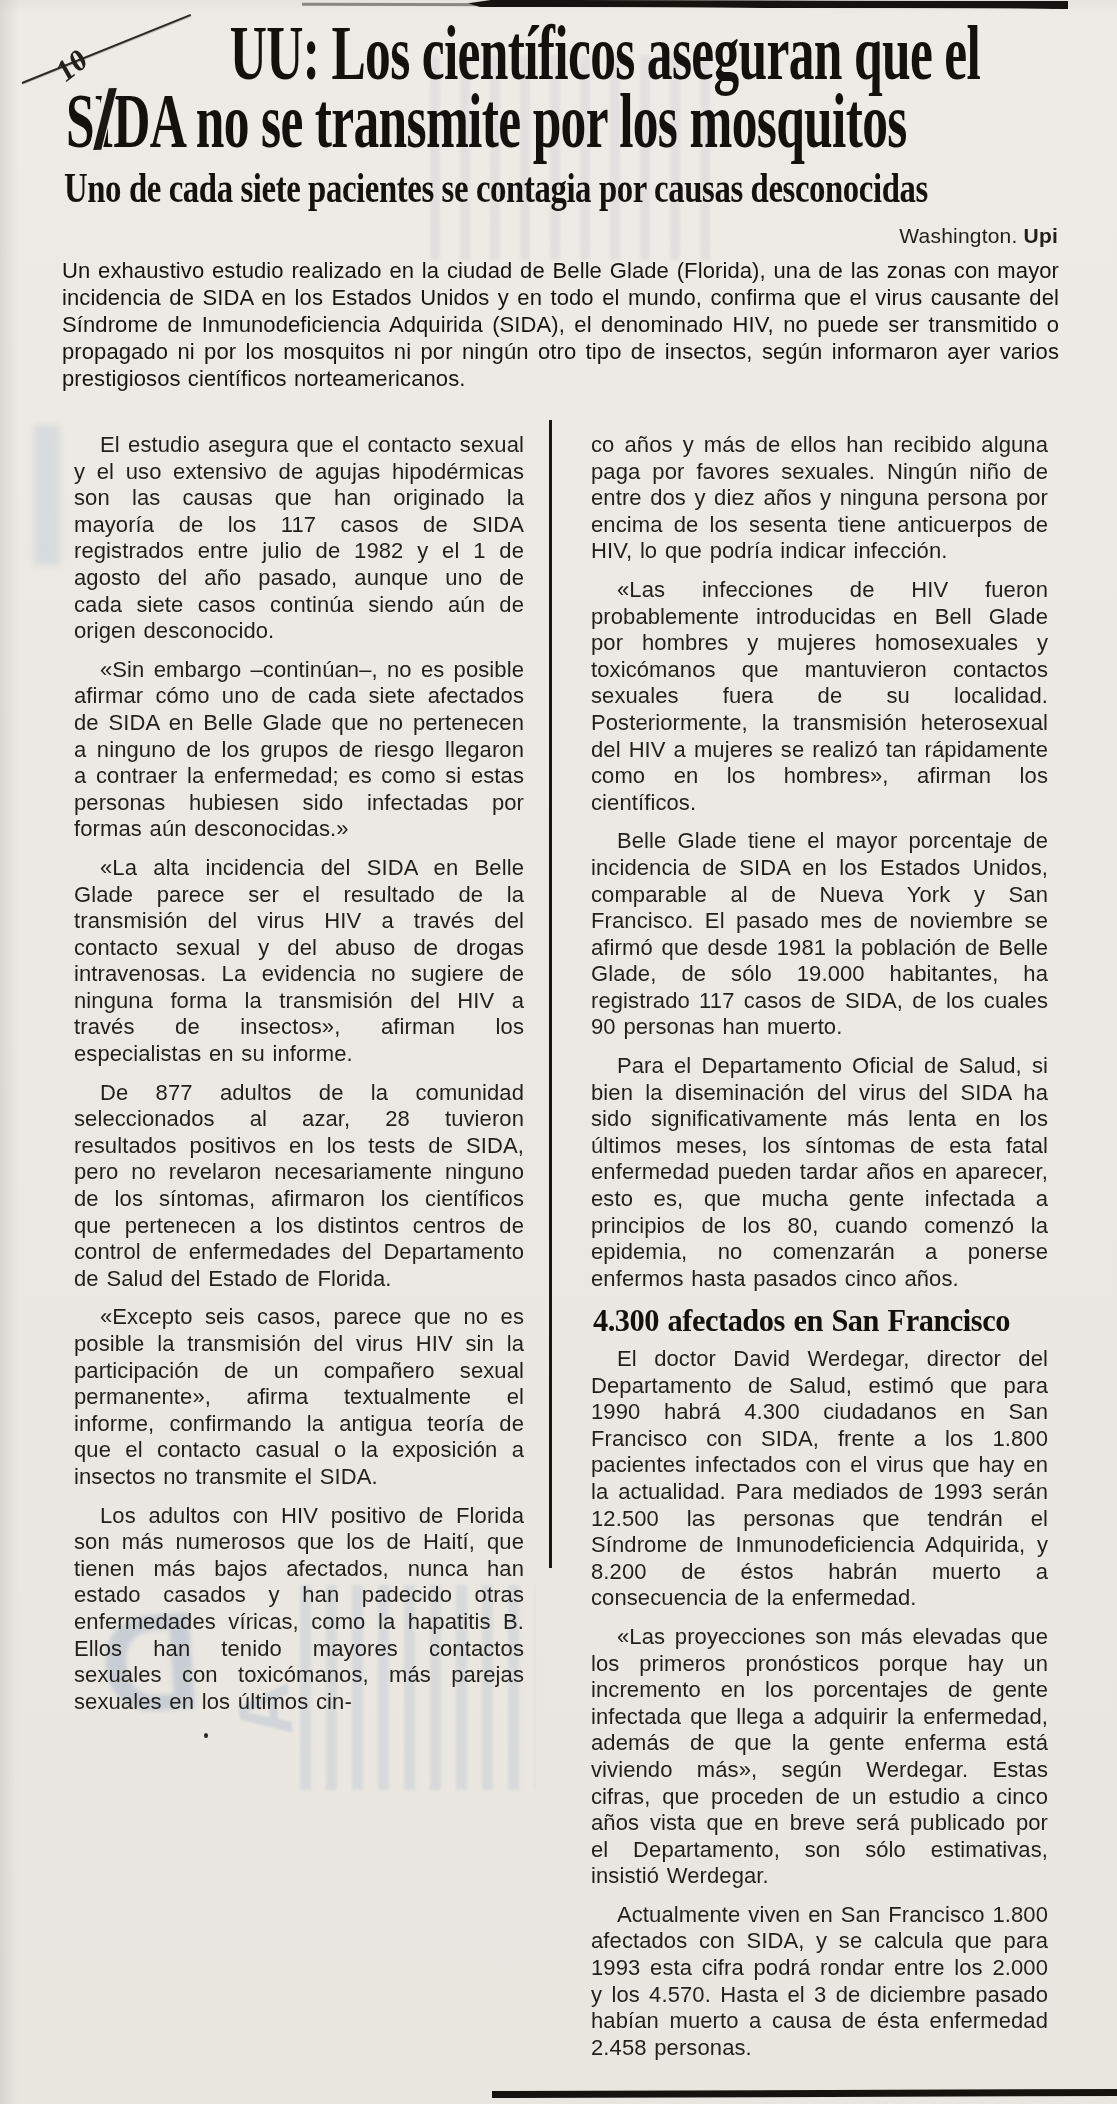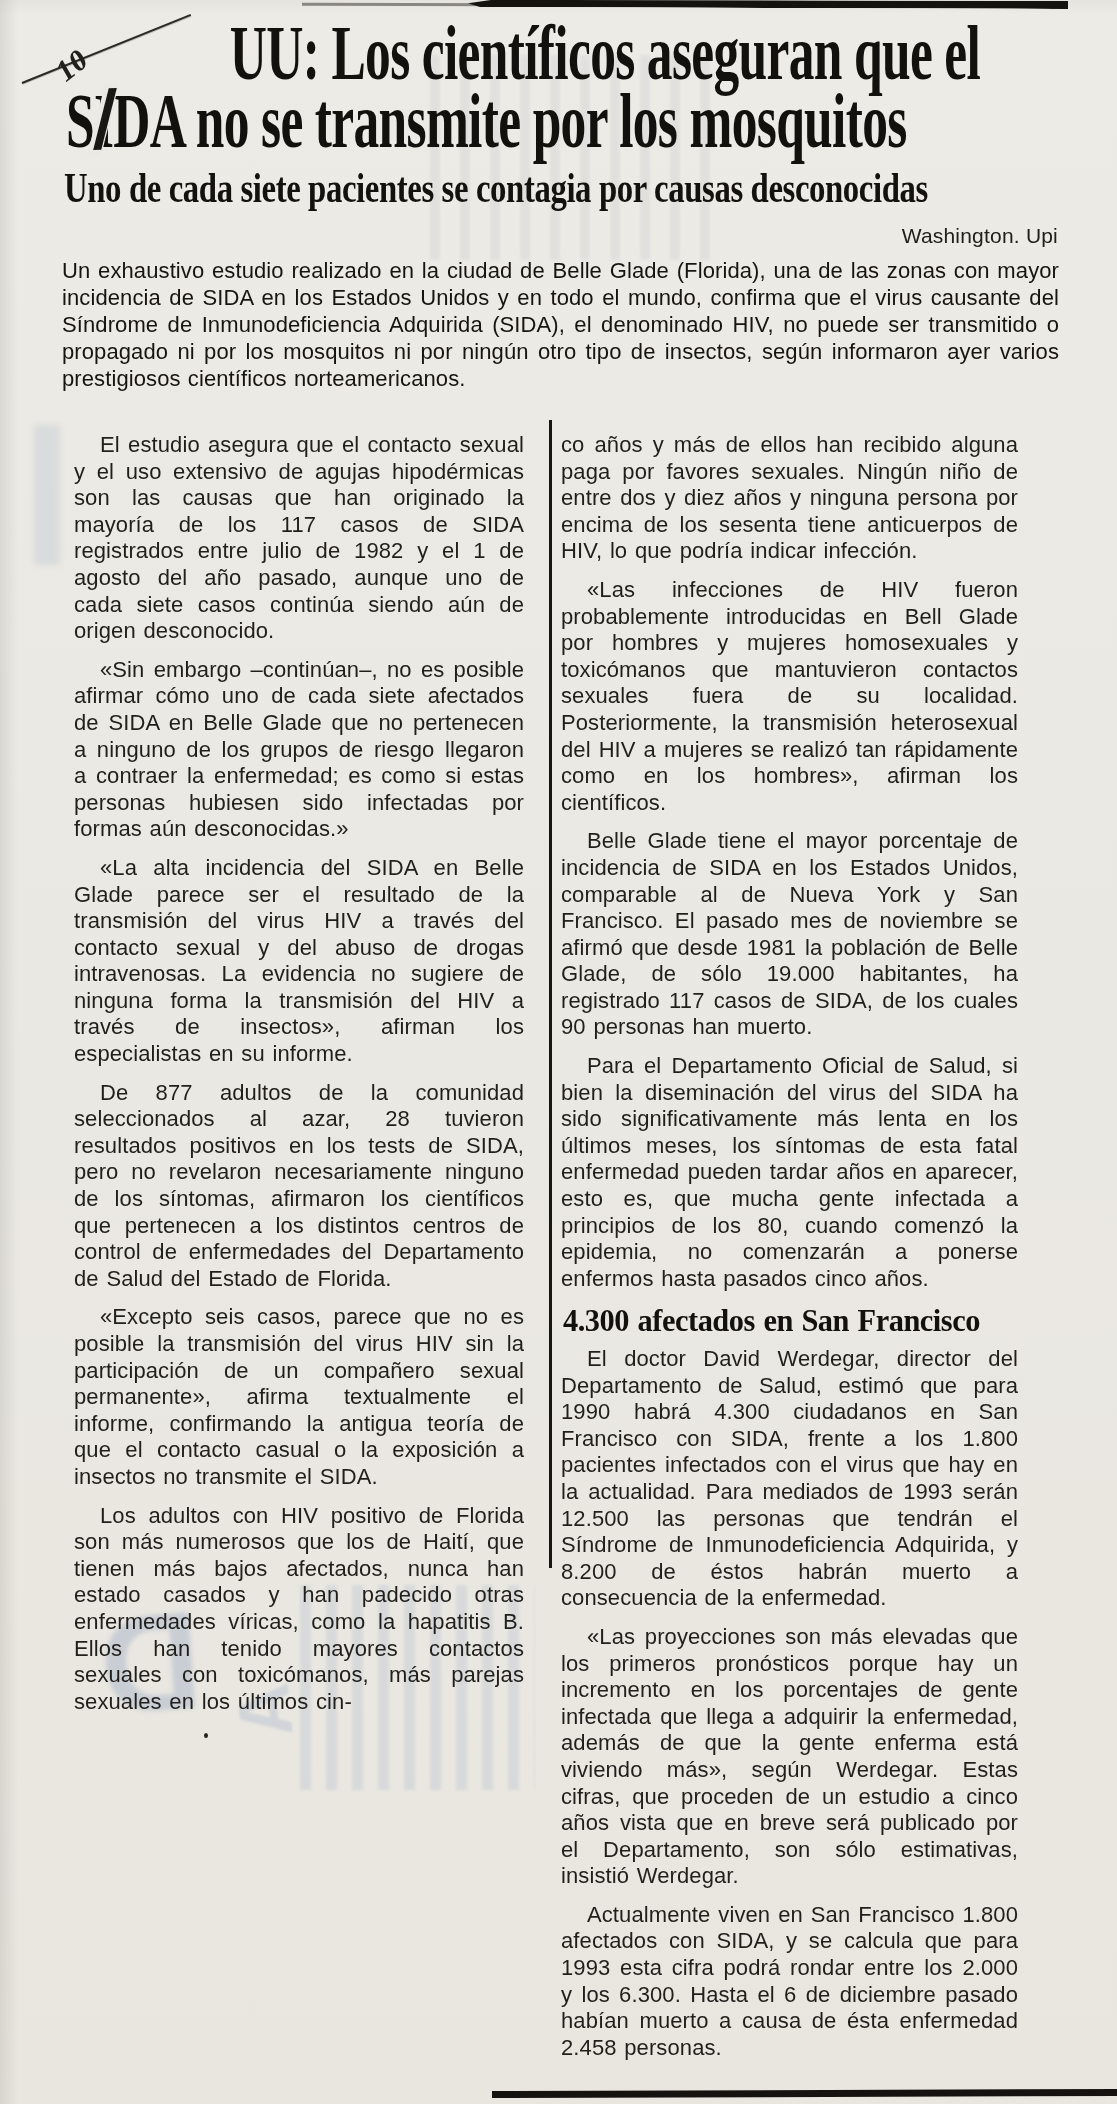--- a/index.html
+++ b/index.html
@@ -49,33 +49,33 @@
   .headline-line{position:absolute;left:66px;white-space:nowrap;
     font-family:"Liberation Serif",serif;font-weight:bold;color:#13110e;
     font-size:78px;letter-spacing:-1px;transform:scaleX(.66);transform-origin:0 0;}
   .hl1{top:8px;text-indent:248px;}
   .hl2{top:76px;}
   .subheadline{position:absolute;left:64px;top:164px;white-space:nowrap;
     font-family:"Liberation Serif",serif;font-weight:bold;color:#14120f;
     font-size:42px;letter-spacing:-.5px;transform:scaleX(.78);transform-origin:0 0;}
   .byline{position:absolute;top:224px;left:560px;width:498px;text-align:right;
     font-size:21px;color:#21201c;letter-spacing:.2px;}
-  .byline .agency{font-weight:normal;}
+  .byline .agency{font-weight:bold;}
 
   
   .lead{position:absolute;left:62px;top:257px;width:997px;
     font-size:22px;line-height:27px;font-weight:normal;text-align:justify;
     color:#17150f;letter-spacing:.1px;word-spacing:1px;}
 
   
   .col{position:absolute;top:420px;font-size:22px;line-height:26.6px;
     text-align:justify;color:#201f1b;word-spacing:1.5px;letter-spacing:.1px;hyphens:auto;}
   .col p{margin:12px;text-indent:26px;}
   .col-left{left:62px;width:474px;}
-  .col-right{left:549px;width:481px;}
+  .col-right{left:579px;width:481px;}
   .cont-first p:first-child{text-indent:0;}
   .col-divider{position:absolute;left:549px;top:420px;width:3px;height:1148px;background:#171613;}
 
   .subhead2{margin:15px 0 5px 14px;font-family:"Liberation Serif",serif;
     font-weight:bold;font-size:32px;color:#13110e;letter-spacing:-.5px;
     white-space:nowrap;transform:scaleX(.95);transform-origin:0 50%;text-indent:0;}
 </style>
 </head>
 <body>
 
@@ -119,19 +119,19 @@
   <div class="cont-first">
       <p>co años y más de ellos han recibido alguna paga por favores sexuales. Ningún niño de entre dos y diez años y ninguna persona por encima de los sesenta tiene anticuerpos de HIV, lo que podría indicar infección.</p>
       <p>«Las infecciones de HIV fueron probablemente introducidas en Bell Glade por hombres y mujeres homosexuales y toxicómanos que mantuvieron contactos sexuales fuera de su localidad. Posteriormente, la transmisión heterosexual del HIV a mujeres se realizó tan rápidamente como en los hombres», afirman los científicos.</p>
       <p>Belle Glade tiene el mayor porcentaje de incidencia de SIDA en los Estados Unidos, comparable al de Nueva York y San Francisco. El pasado mes de noviembre se afirmó que desde 1981 la población de Belle Glade, de sólo 19.000 habitantes, ha registrado 117 casos de SIDA, de los cuales 90 personas han muerto.</p>
       <p>Para el Departamento Oficial de Salud, si bien la diseminación del virus del SIDA ha sido significativamente más lenta en los últimos meses, los síntomas de esta fatal enfermedad pueden tardar años en aparecer, esto es, que mucha gente infectada a principios de los 80, cuando comenzó la epidemia, no comenzarán a ponerse enfermos hasta pasados cinco años.</p>
     </div>
   <h2 class="subhead2">4.300 afectados en San Francisco</h2>
   <div>
       <p>El doctor David Werdegar, director del Departamento de Salud, estimó que para 1990 habrá 4.300 ciudadanos en San Francisco con SIDA, frente a los 1.800 pacientes infectados con el virus que hay en la actualidad. Para mediados de 1993 serán 12.500 las personas que tendrán el Síndrome de Inmunodeficiencia Adquirida, y 8.200 de éstos habrán muerto a consecuencia de la enfermedad.</p>
       <p>«Las proyecciones son más elevadas que los primeros pronósticos porque hay un incremento en los porcentajes de gente infectada que llega a adquirir la enfermedad, además de que la gente enferma está viviendo más», según Werdegar. Estas cifras, que proceden de un estudio a cinco años vista que en breve será publicado por el Departamento, son sólo estimativas, insistió Werdegar.</p>
-      <p>Actualmente viven en San Francisco 1.800 afectados con SIDA, y se calcula que para 1993 esta cifra podrá rondar entre los 2.000 y los 6.300. Hasta el 6 de diciembre pasado habían muerto a causa de ésta enfermedad 2.458 personas.</p>
+      <p>Actualmente viven en San Francisco 1.800 afectados con SIDA, y se calcula que para 1993 esta cifra podrá rondar entre los 2.000 y los 4.570. Hasta el 3 de diciembre pasado habían muerto a causa de ésta enfermedad 2.458 personas.</p>
     </div>
 </div>
 
 <div class="top-strip-thin"></div>
 <div class="top-strip-black"></div>
 <div class="bottom-rule"></div>
 
 </body></html>

